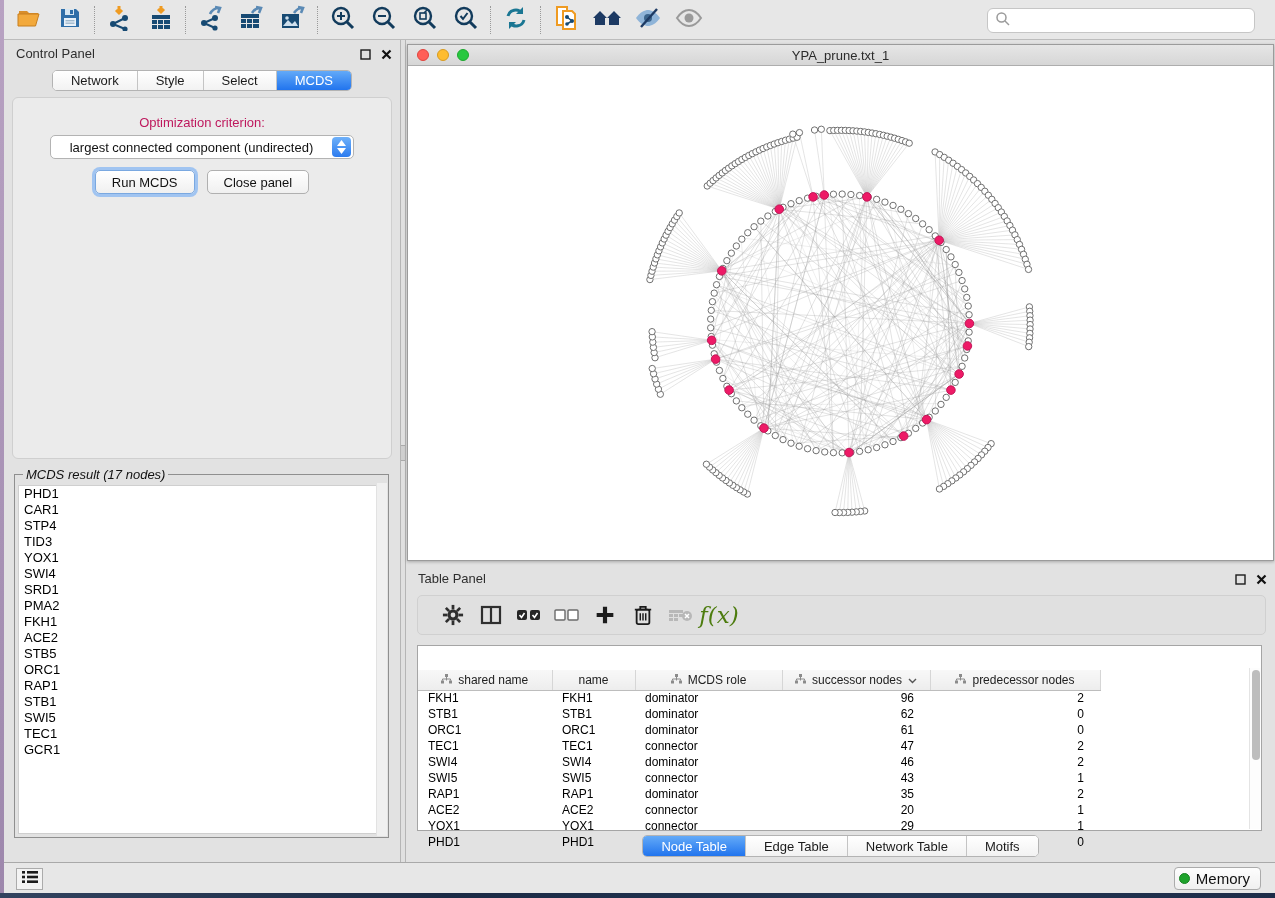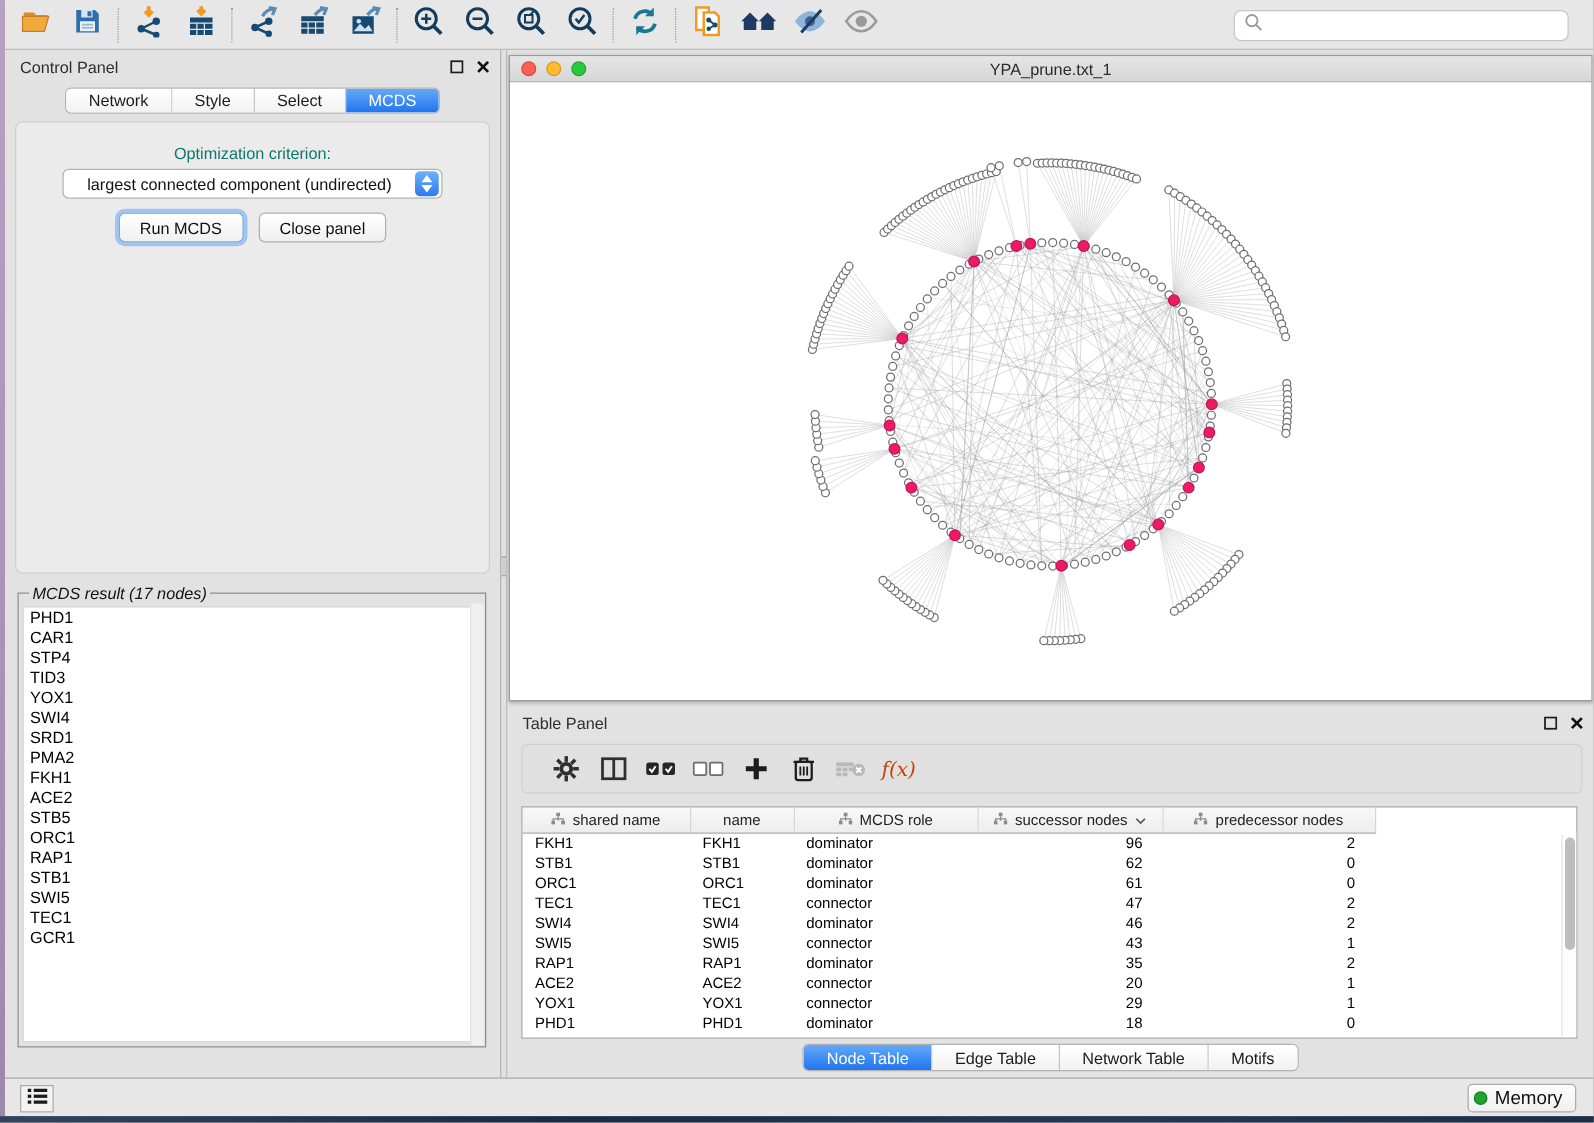--- a/index.html
+++ b/index.html
@@ -33,21 +33,21 @@
   .panel-title { position:absolute; left:12px; top:6px; font-size:13px; color:#2e2e2e; }
   .win-btns { position:absolute; right:8px; top:6px; display:flex; gap:10px; align-items:center; }
   .ctl-tabs { position:absolute; top:30px; left:0; right:0; display:flex; justify-content:center; }
   .seg { display:flex; border:1px solid #b3b3b3; border-radius:5px; overflow:hidden; background:#fff; height:21px; }
   .seg .tab { padding:0 18px; font-size:13px; color:#1b1b1b; display:flex; align-items:center;
     border-right:1px solid #c4c4c4; background:linear-gradient(#ffffff,#f2f2f2); cursor:default; }
   .seg .tab:last-child { border-right:none; }
   .seg .tab.active { background:linear-gradient(#63aaf8,#2174ee); color:#fff; }
   .inner-panel { position:absolute; top:57px; left:8px; right:8px; height:362px;
     background:#ebebeb; border:1px solid #cfcfcf; border-radius:6px; }
-  .opt-label { position:absolute; top:17px; width:100%; text-align:center; font-size:13px; color:#0f766e; }
+  .opt-label { position:absolute; top:17px; width:100%; text-align:center; font-size:13px; color:#be185d; }
   .combo { position:absolute; top:37px; left:37px; right:37px; height:24px; background:#fff;
     border:1px solid #b3b3b3; border-radius:5px; display:flex; align-items:center; cursor:default; }
   .combo-text { flex:1; text-align:center; font-size:13px; color:#111; }
   .combo-step { width:19px; height:20px; margin-right:2px; border-radius:4px;
     background:linear-gradient(#6fb1f9,#2b7bef); display:flex; flex-direction:column;
     align-items:center; justify-content:center; gap:2px; }
   .btn-row { position:absolute; top:72px; width:100%; display:flex; justify-content:center; gap:12px; }
   .mac-btn { height:24px; padding:0 16px; font-size:13px; color:#111; background:linear-gradient(#ffffff,#f0f0f0);
     border:1px solid #b0b0b0; border-radius:5px; display:flex; align-items:center; cursor:default; }
   .mac-btn.focused { box-shadow:0 0 0 3px rgba(110,170,245,.6); border-color:#7aa8e0; }
@@ -82,25 +82,25 @@
   .light.green { background:#28c840; border:1px solid #1da82f; }
   .net-title { position:absolute; left:0; right:0; text-align:center; font-size:13px; color:#2b2b2b; }
   .net-canvas { position:absolute; top:21px; left:0; right:0; bottom:0; background:#fff; }
   .net-canvas svg { display:block; width:100%; height:100%; }
 
   
   .table-panel { position:absolute; top:525px; left:0; right:0; bottom:0; }
   .tp-toolbar { position:absolute; top:30px; left:11px; right:9px; height:40px; background:#e0e0e0;
     border:1px solid #d0d0d0; border-radius:5px; display:flex; align-items:center; padding-left:16px; gap:0; }
   .tp-btn { width:38px; height:32px; display:flex; align-items:center; justify-content:center; cursor:default; }
-  .fx { font-family:"DejaVu Serif","Liberation Serif",serif; font-style:italic; font-size:16px; color:#c2410c; }
+  .fx { font-family:"DejaVu Serif","Liberation Serif",serif; font-style:italic; font-size:23px; color:#4d7c0f; }
 
   .table-wrap { position:absolute; top:80px; left:11px; right:13px; height:186px; background:#fff;
     border:1px solid #a5a5a5; }
-  table.node-table { border-collapse:collapse; table-layout:fixed; width:100%; }
+  table.node-table { border-collapse:collapse; table-layout:fixed; width:100%;margin-top:24px; }
   .node-table th { height:20px; background:linear-gradient(#f8f8f8,#ededed);
     border-bottom:1px solid #bdbdbd; border-right:1px solid #d6d6d6; font-size:12px; font-weight:normal;
     color:#222; text-align:center; white-space:nowrap; overflow:hidden; }
   .node-table th.filler { border-right:none; background:#fff; border-bottom:1px solid #fff; }
   .node-table th .hcell { display:flex; align-items:center; justify-content:center; gap:6px; padding:0 4px; }
   .node-table td { height:16px; font-size:12px; color:#000; padding:0 10px; white-space:nowrap; overflow:hidden; }
   .node-table td.num { text-align:right; padding-right:16px; }
   .tbl-vscroll { position:absolute; top:22px; right:0; bottom:1px; width:12px; background:#fdfdfd;
     border-left:1px solid #e4e4e4; }
   .tbl-thumb { position:absolute; top:2px; left:1.5px; width:8px; height:90px; background:#bdbdbd; border-radius:5px; }

